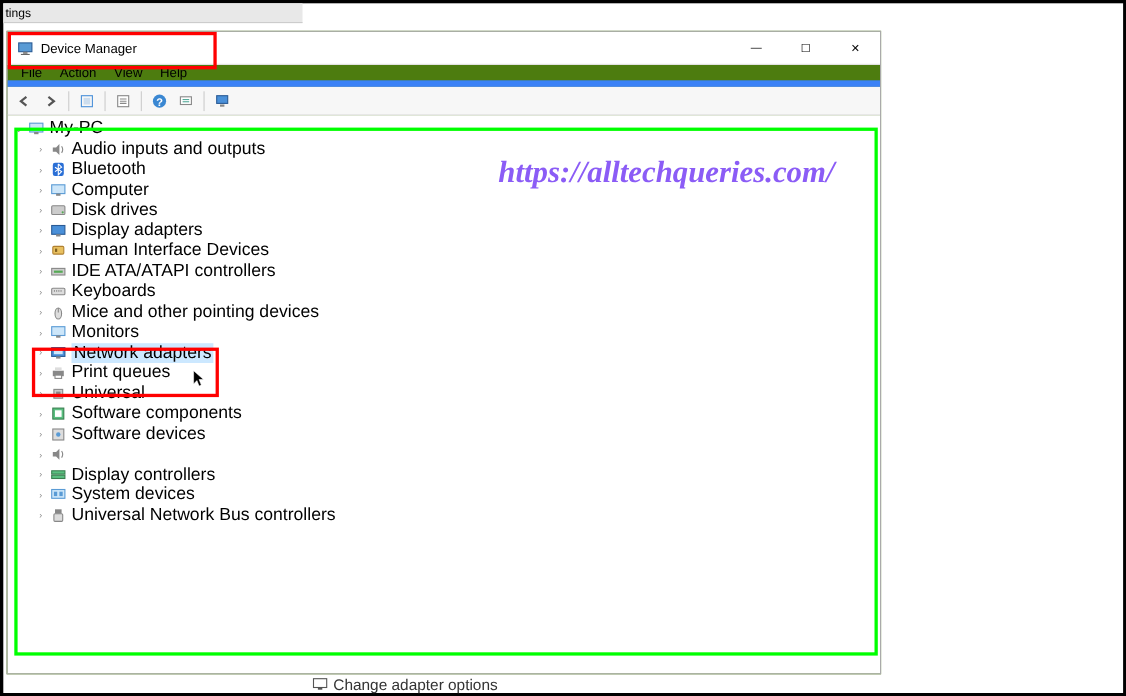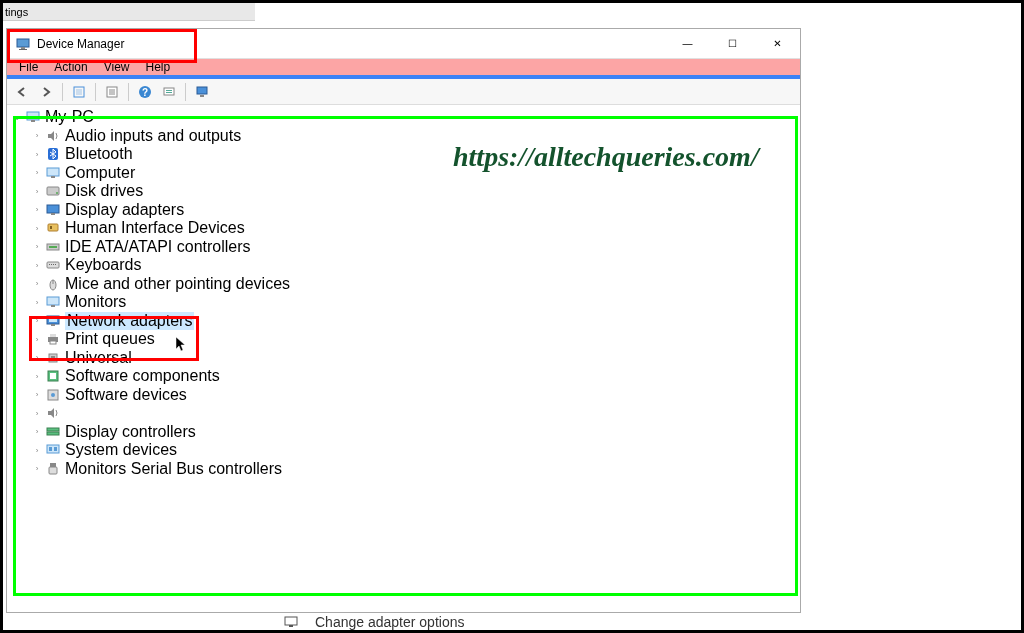--- a/index.html
+++ b/index.html
@@ -9,34 +9,34 @@
       background: #fff;
       width: 1024px;
       height: 633px;
       position: relative;
       border: 3px solid #000;
       overflow: hidden;
     }
     .settings-bg {
       position: absolute;
       top: 0; left: 0;
-      width: 252px; height: 18px;
+      width: 272px; height: 18px;
       background: #e8e8e8;
       border-bottom: 1px solid #ccc;
       padding-left: 2px;
       font-size: 11px;
       line-height: 18px;
     }
     .device-mgr-window {
       position: absolute;
       top: 25px;
       left: 3px;
       width: 795px;
       height: 585px;
-      background: #fca5a5;
+      background: #4d7c0f;
       border: 1px solid #aaa;
       display: flex;
       flex-direction: column;
     }
     .titlebar {
       height: 30px;
       display: flex;
       align-items: center;
       padding-left: 8px;
       background: #fff;
@@ -53,21 +53,21 @@
       width: 45px; height: 28px;
       display: flex; align-items: center; justify-content: center;
       font-size: 10px; font-family: Arial;
       cursor: pointer;
     }
     .menubar {
       height: 20px;
       display: flex;
       padding-left: 6px;
       gap: 4px;
-      border-bottom: 4px solid #3b82f6;
+      border-bottom: 6px solid #3b82f6;
       align-items: center;
     }
     .menu-item { padding: 2px 6px; font-size: 12px; cursor: pointer; }
     .toolbar {
       height: 26px;
       display: flex;
       align-items: center;
       gap: 2px;
       padding-left: 4px;
       border-bottom: 1px solid #ddd;
@@ -133,38 +133,38 @@
       z-index: 99;
     }
     .watermark {
       position: absolute;
       top: 138px;
       left: 450px;
       font-family: 'Times New Roman', serif;
       font-size: 28px;
       font-weight: bold;
       font-style: italic;
-      color: #14532d;
+      color: #8b5cf6;
       z-index: 200;
       pointer-events:none;
     }
     .cursor-icon {
       position: absolute;
       z-index: 150;
       pointer-events:none;
     }
     .bottom-fragment {
       position: absolute;
       bottom: 0px;
       left: 280px;
       font-size: 14px;
       color: #333;
       display:flex;
       align-items:center;
-      gap:16px;
+      gap:4px;
     }
   </style>
 </head>
 <body>
 
 <div class="settings-bg">tings</div>
 
 <div class="device-mgr-window">
 
   <div class="titlebar">
@@ -438,21 +438,21 @@
           <span class="node-label">System devices</span>
         </div>
         <div class="tree-node child">
           <span class="expander">›</span>
           <span class="node-icon">
             <svg viewBox="0 0 16 16">
               <rect x="5" y="2" width="6" height="4" fill="#888"></rect>
               <rect x="4" y="6" width="8" height="7" rx="1" fill="#ddd" stroke="#888"></rect>
             </svg>
           </span>
-          <span class="node-label">Monitors Serial Bus controllers</span>
+          <span class="node-label">Universal Network Bus controllers</span>
         </div>
       </div>
   </div>
 
 </div>
 
 <div class="red-highlight-title"></div>
 <div class="green-highlight" style="top:113px; left:10px; width:785px; height:480px;"></div>
 <div class="red-highlight-network" style="top:313px; left:26px; width:170px; height:45px;"></div>
 

